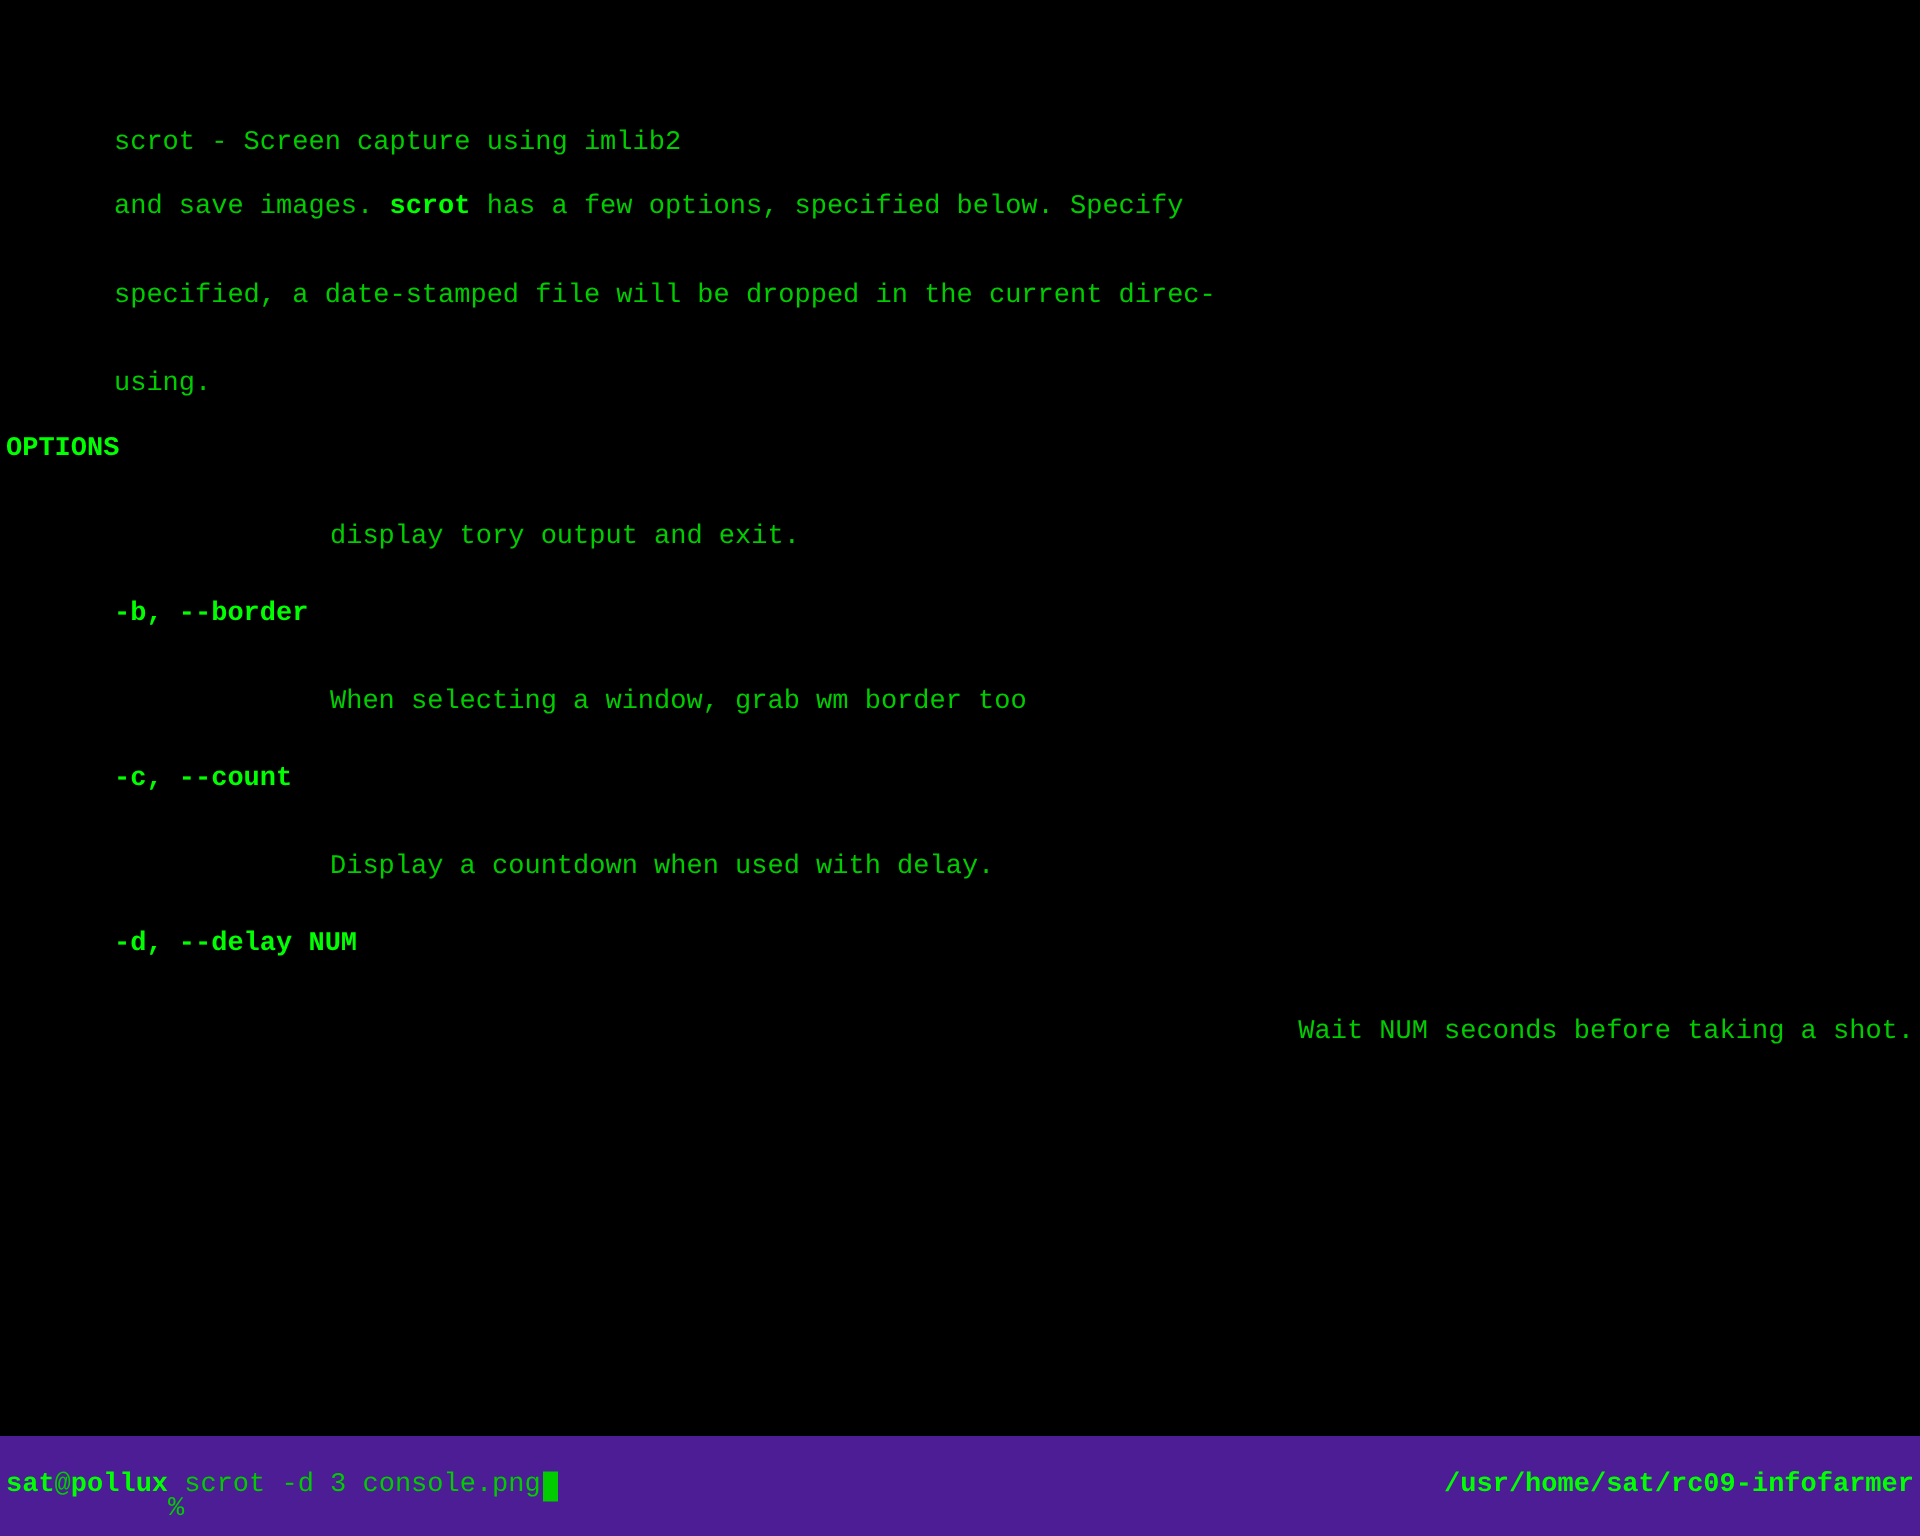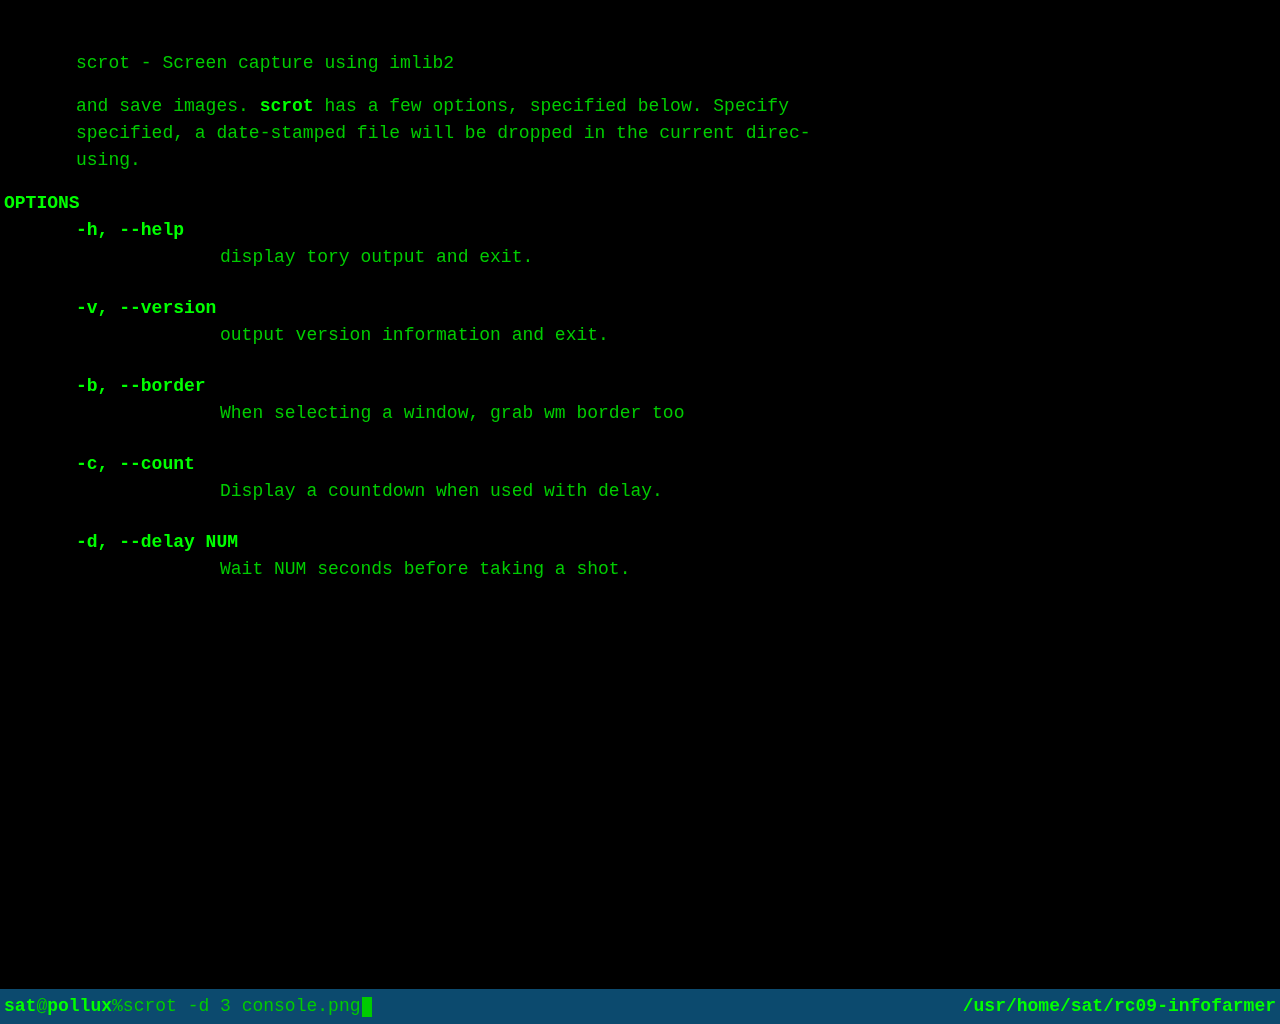--- a/index.html
+++ b/index.html
@@ -47,32 +47,33 @@
     }
 
     .bold-green {
       color: #00ff00;
       font-weight: bold;
     }
 
     .normal {
       color: #00cc00;
       font-weight: normal;
+      margin-top: 32px;
     }
 
     .option-block {
       margin-bottom: 24px;
     }
 
     .prompt-bar {
       position: fixed;
       bottom: 0;
       left: 0;
       width: 1280px;
-      background: #0c4a6e;
+      background: #4c1d95;
       padding: 4px 4px;
       display: flex;
       align-items: center;
       justify-content: space-between;
     }
 
     .prompt-left {
       display: flex;
       align-items: center;
     }
@@ -141,42 +142,37 @@
       </span>
       <span class="desc-line normal">        specified, a date-stamped file will be dropped in  the  current  direc-</span>
       <span class="desc-line normal">        using.</span>
     </div>
   </div>
 
   <div class="section">
     <div class="section-heading">OPTIONS</div>
 
     <div class="option-block indent1">
-      <div class="bold-green">-h, --help</div>
       <div class="indent2 normal" style="padding-left: 144px;">display tory output and exit.</div>
     </div>
 
-    <div class="option-block indent1">
-      <div class="bold-green">-v, --version</div>
-      <div class="indent2 normal" style="padding-left: 144px;">output version information and exit.</div>
-    </div>
 
     <div class="option-block indent1">
       <div class="bold-green">-b, --border</div>
       <div class="indent2 normal" style="padding-left: 144px;">When selecting a window, grab wm border too</div>
     </div>
 
     <div class="option-block indent1">
       <div class="bold-green">-c, --count</div>
       <div class="indent2 normal" style="padding-left: 144px;">Display a countdown when used with delay.</div>
     </div>
 
     <div class="option-block indent1">
       <div class="bold-green">-d, --delay NUM</div>
-      <div class="indent2 normal" style="padding-left: 144px;">Wait NUM seconds before taking a shot.</div>
+      <div class="indent2 normal" style="padding-left: 144px; text-align: right;">Wait NUM seconds before taking a shot.</div>
     </div>
 
   </div>
 
 </div>
 
 <div class="prompt-bar">
   <div class="prompt-left">
     <span class="prompt-user">sat</span>
     <span class="prompt-at">@</span>

